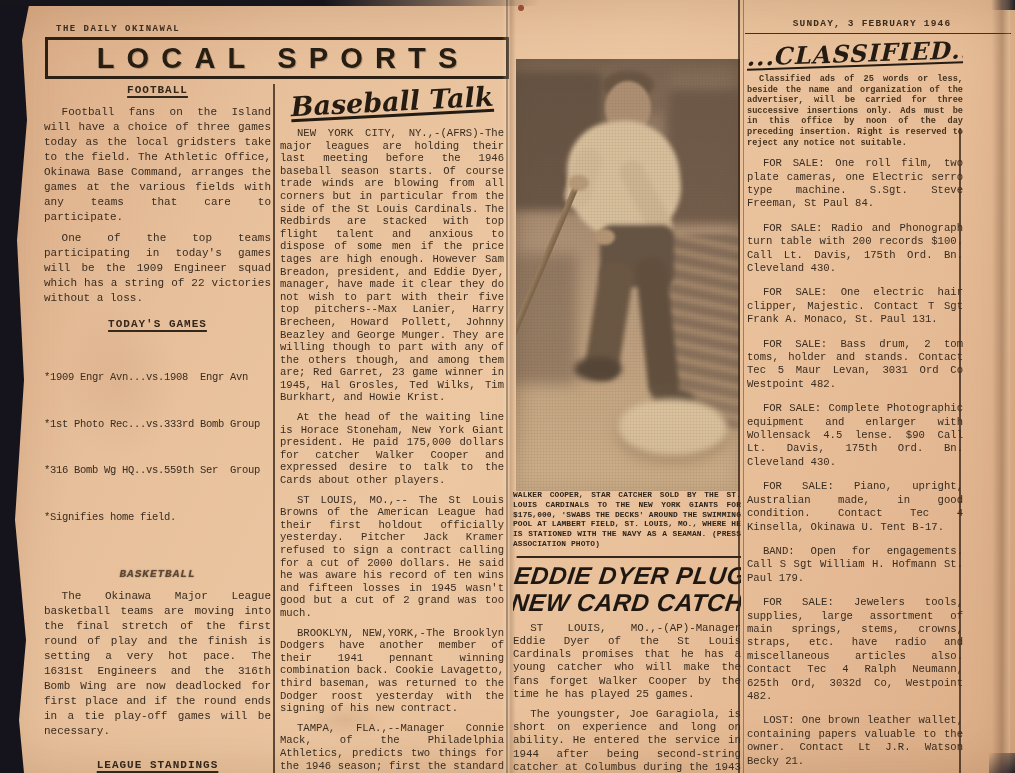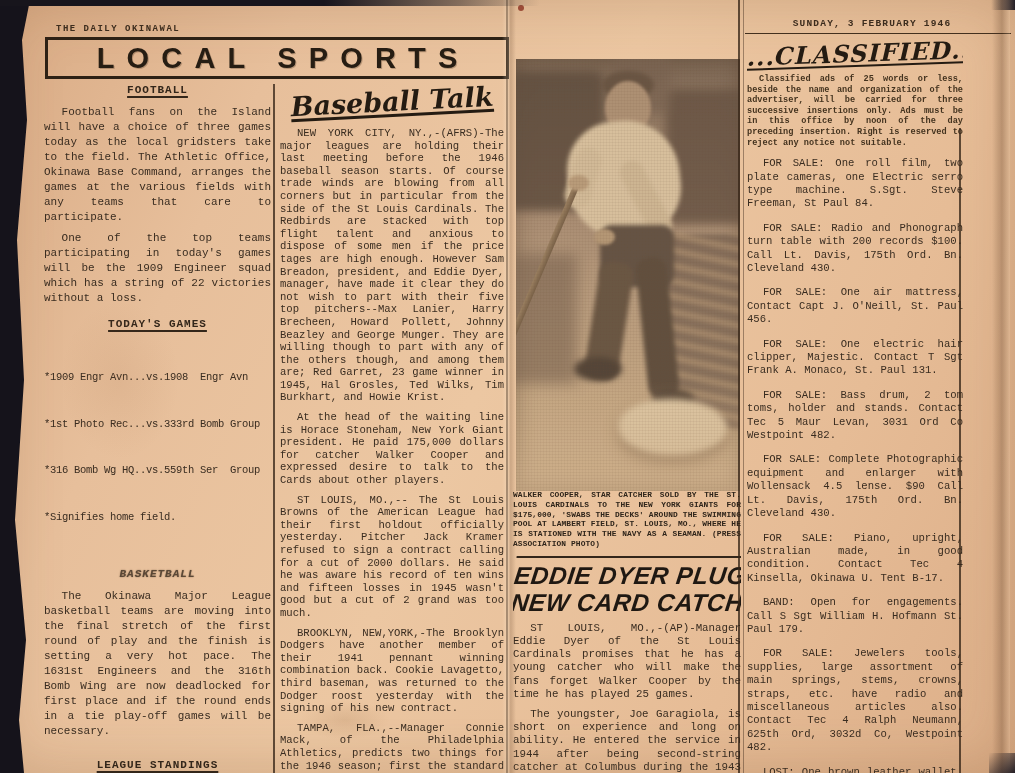--- a/index.html
+++ b/index.html
@@ -209,21 +209,20 @@
       <p class="tw2" style="font-size:10.8px;line-height:13.2px;">ST LOUIS, MO.,-(AP)-Manager Eddie Dyer of the St Louis Cardinals promises that he has a young catcher who will make the fans forget Walker Cooper by the time he has played 25 games.</p>
       <p class="tw2" style="font-size:10.8px;line-height:13.2px;">The youngster, Joe Garagiola, is short on experience and long on ability. He entered the service in 1944 after being second-string catcher at Columbus during the 1943 season. He is still on the Columbus expense list.</p>
 
     </div>
 
     <div class="col col4">
       <span class="script-title cl-title">...CLASSIFIED...</span>
       <p class="cl-intro">Classified ads of 25 words or less, beside the name and organization of the advertiser, will be carried for three successive insertions only. Ads must be in this office by noon of the day preceding insertion. Right is reserved to reject any notice not suitable.</p>
       <p class="ad">FOR SALE: One roll film, two plate cameras, one Electric serro type machine. S.Sgt. Steve Freeman, St Paul 84.</p>
       <p class="ad">FOR SALE: Radio and Phonograph turn table with 200 records $100. Call Lt. Davis, 175th Ord. Bn. Cleveland 430.</p>
-      <p class="ad">FOR SALE: One air mattress, Contact Capt J. O'Neill, St. Paul 456.</p>
       <p class="ad">FOR SALE: One electric hair clipper, Majestic. Contact T Sgt Frank A. Monaco, St. Paul 131.</p>
       <p class="ad">FOR SALE: Bass drum, 2 tom toms, holder and stands. Contact Tec 5 Maur Levan, 3031 Ord Co Westpoint 482.</p>
       <p class="ad">FOR SALE: Complete Photographic equipment and enlarger with Wollensack 4.5 lense. $90 Call Lt. Davis, 175th Ord. Bn. Cleveland 430.</p>
       <p class="ad">FOR SALE: Piano, upright, Australian made, in good condition. Contact Tec 4 Kinsella, Okinawa U. Tent B-17.</p>
       <p class="ad">BAND: Open for engagements. Call S Sgt William H. Hofmann St. Paul 179.</p>
       <p class="ad">FOR SALE: Jewelers tools, supplies, large assortment of main springs, stems, crowns, straps, etc. have radio and miscellaneous articles also. Contact Tec 4 Ralph Neumann, 625th Ord, 3032d Co, Westpoint 482.</p>
       <p class="ad">LOST: One brown leather wallet, containing papers valuable to the owner. Contact Lt J.R. Watson Becky 21.</p>
 
     </div>
 

